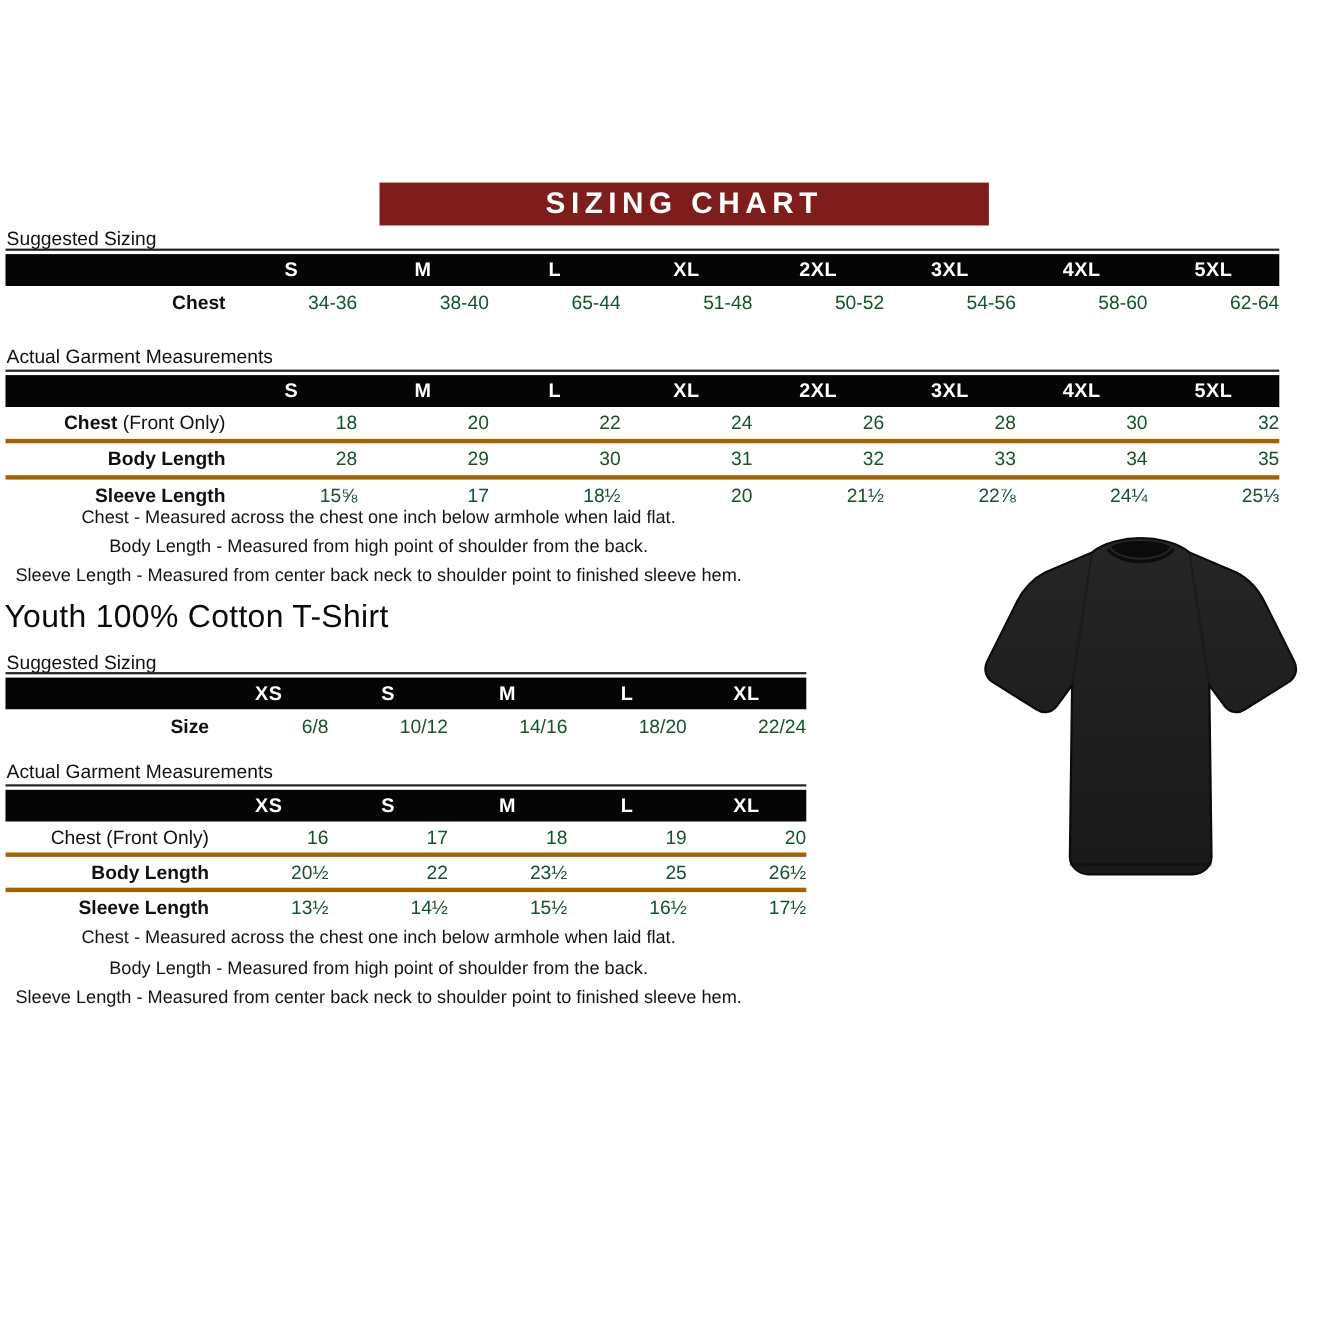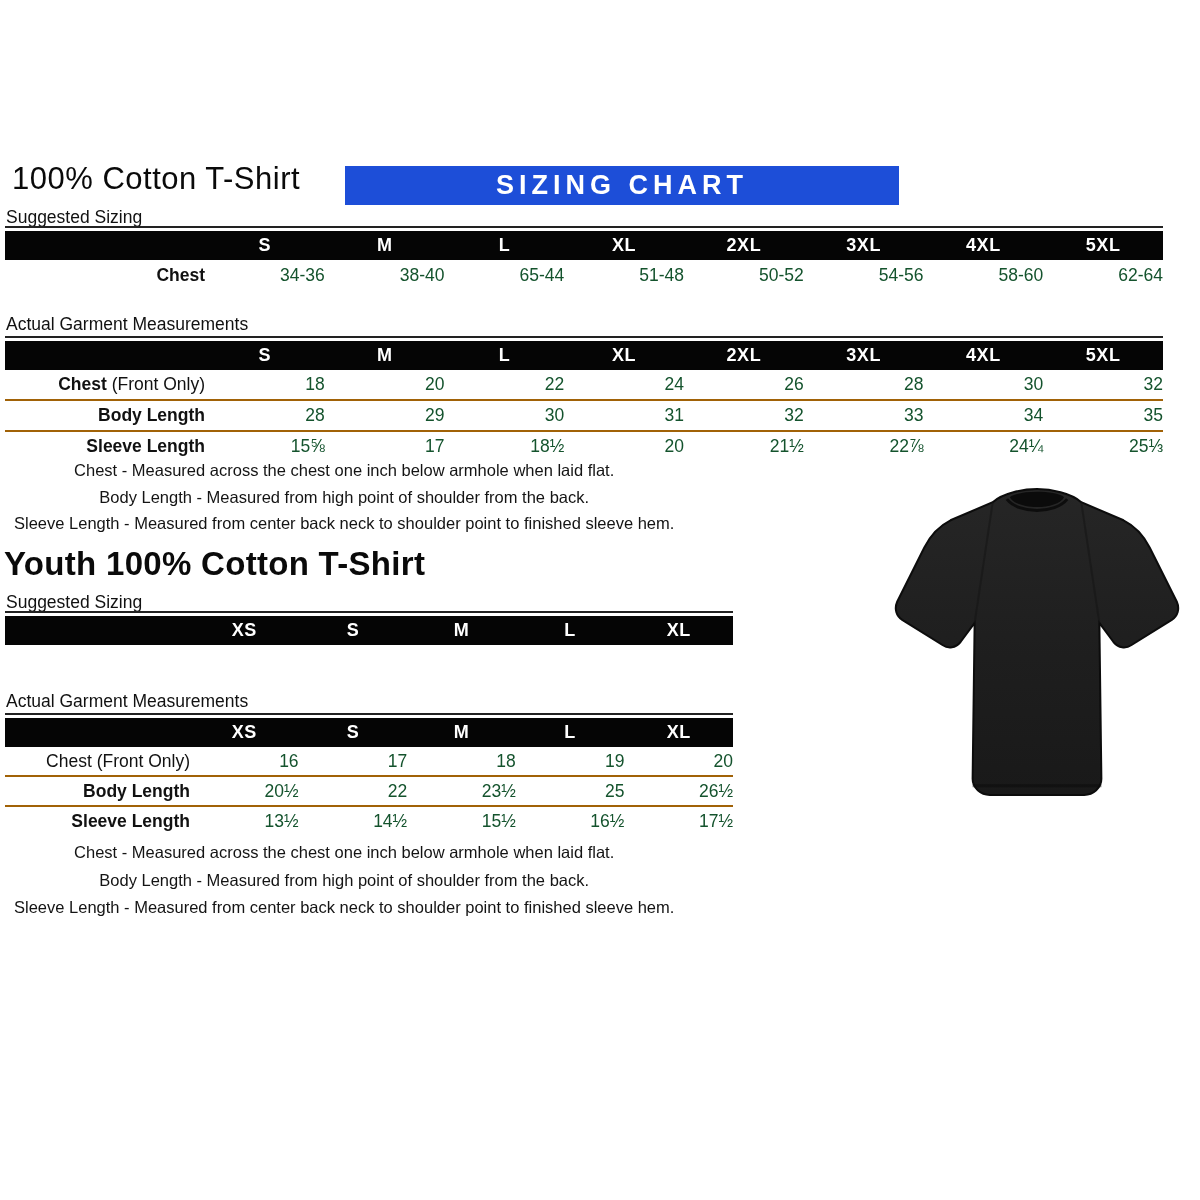--- a/index.html
+++ b/index.html
@@ -4,56 +4,55 @@
 <style>
   html,body { margin:0; padding:0; background:#ffffff; }
   .page {
     position:relative; width:1200px; height:1200px; background:#ffffff;
     font-family:"Liberation Sans", sans-serif; color:#0a0a0a; overflow:hidden;
   }
   .abs { position:absolute; }
 
   .title-adult { left:12px; top:161px; font-size:31px; font-weight:400; letter-spacing:0.5px; }
   .banner {
-    left:345px; top:166px; width:554px; height:39px; background:#1d4ed8;
+    left:345px; top:166px; width:554px; height:39px; background:#7f1d1d;
     color:#ffffff; font-weight:bold; font-size:27px; letter-spacing:5px;
     text-align:center; line-height:39px;
   }
-  .title-youth { left:4px; top:545px; font-size:33px; font-weight:bold; letter-spacing:0.3px; }
+  .title-youth { left:4px; top:545px; font-size:29px; font-weight:normal; letter-spacing:0.3px; }
 
   .section-label { font-size:17.5px; color:#111;text-align:center; }
 
   .size-table { border-top:2px solid #222; padding-top:3px; }
   .trow { display:grid; align-items:center; }
   .adult .trow { grid-template-columns:200px repeat(8, 1fr); width:1158px; }
   .youth .trow { grid-template-columns:185px repeat(5, 1fr); width:728px; }
   .thead { background:#050505; color:#ffffff; height:29px; }
   .hcell { text-align:center; font-size:18px; font-weight:bold; letter-spacing:0.5px; }
   .tbody-row { background:#ffffff; }
   .row-31 { height:31px; }
   .row-29 { height:29px; }
   .row-28 { height:28px; }
-  .actual .tbody-row + .tbody-row { border-top:2px solid #a16207; }
+  .actual .tbody-row + .tbody-row { border-top:4px solid #a16207; }
   .cell { text-align:right; font-size:17.5px; color:#14532d; }
   .lcell { text-align:right; padding-left:9px; font-size:17.5px; font-weight:bold; color:#111; }
   .lcell .suffix { font-weight:normal; }
   .lcell.regular { font-weight:normal; }
 
   .notes { font-size:16.5px; color:#141414;text-align:center; }
   .notes-a div { margin-bottom:7.5px; }
   .notes-y div { margin-bottom:8.5px; }
 
   .tshirt-wrap { left:876px; top:472px; width:322px; height:342px; }
 </style>
 </head>
 <body>
 
 <div class="page">
 
-  <div class="abs title-adult">100% Cotton T-Shirt</div>
   <div class="abs banner">SIZING CHART</div>
 
   <div class="abs section-label" style="left:6px; top:207px;">Suggested Sizing</div>
 
   <div class="abs size-table adult" style="left:5px; top:226px;">
     <div class="trow thead">
       <div class="hcell"></div>
       <div class="hcell">S</div>
       <div class="hcell">M</div>
       <div class="hcell">L</div>
@@ -136,20 +135,28 @@
   <div class="abs section-label" style="left:6px; top:592px;">Suggested Sizing</div>
 
   <div class="abs size-table youth" style="left:5px; top:611px;">
     <div class="trow thead">
       <div class="hcell"></div>
       <div class="hcell">XS</div>
       <div class="hcell">S</div>
       <div class="hcell">M</div>
       <div class="hcell">L</div>
       <div class="hcell">XL</div>
+    </div>
+    <div class="trow tbody-row row-31">
+      <div class="lcell"><span>Size</span><span class="suffix"></span></div>
+      <div class="cell">6/8</div>
+      <div class="cell">10/12</div>
+      <div class="cell">14/16</div>
+      <div class="cell">18/20</div>
+      <div class="cell">22/24</div>
     </div>
   </div>
 
   <div class="abs section-label" style="left:6px; top:691px;">Actual Garment Measurements</div>
 
   <div class="abs size-table youth actual" style="left:5px; top:713px;">
     <div class="trow thead">
       <div class="hcell"></div>
       <div class="hcell">XS</div>
       <div class="hcell">S</div>

